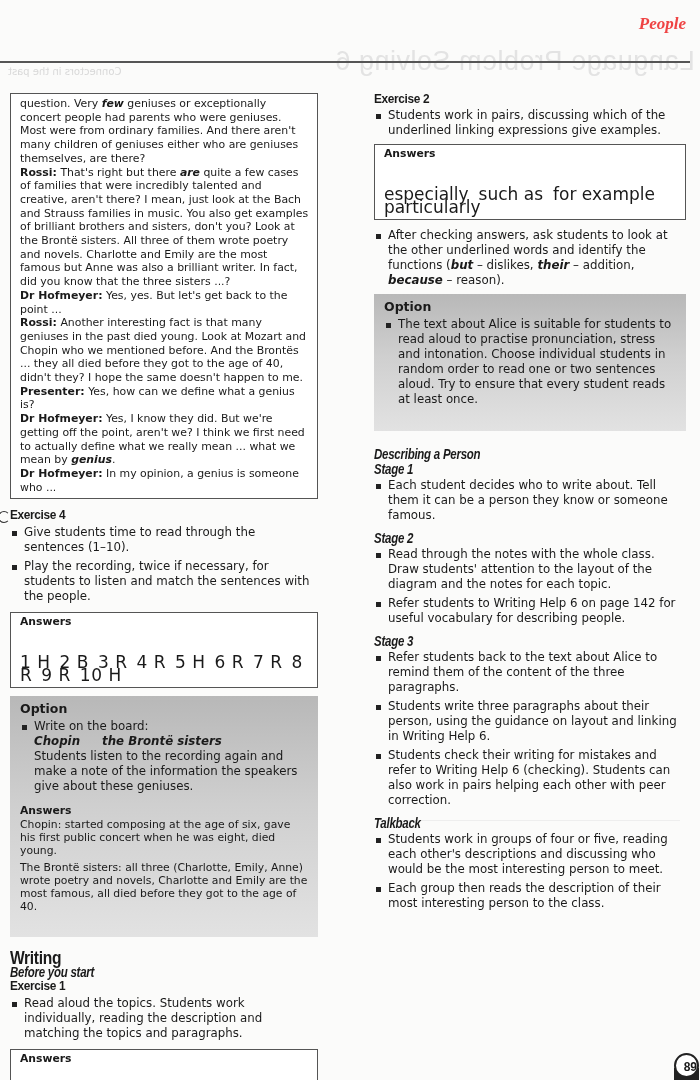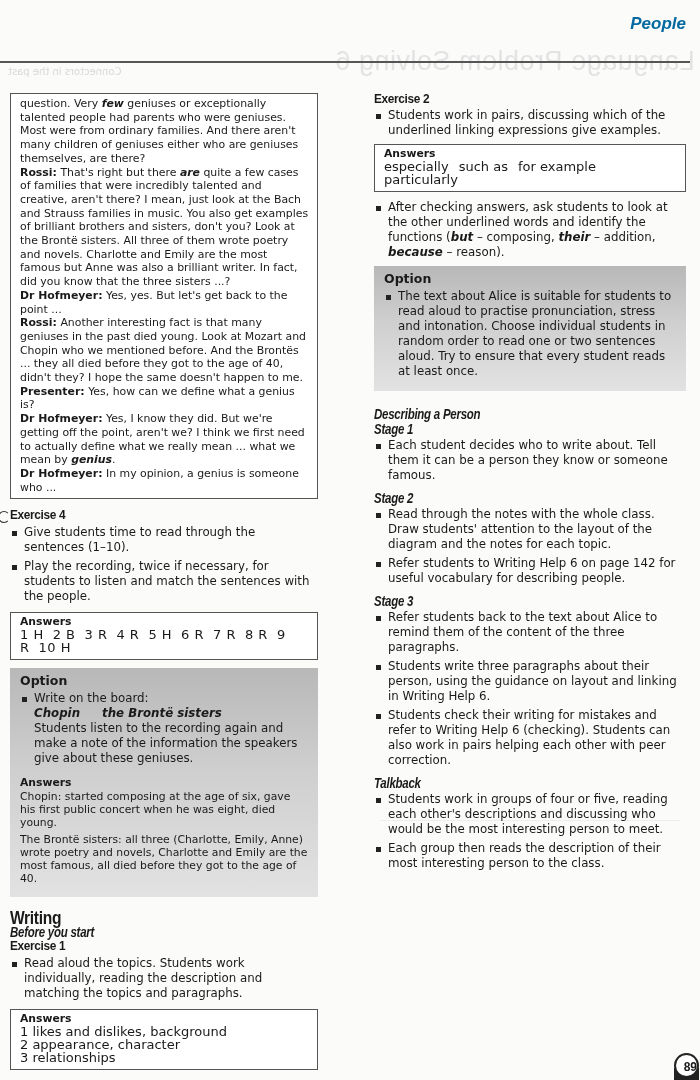--- a/index.html
+++ b/index.html
@@ -2,41 +2,41 @@
 <html><head>
 <meta charset="utf-8">
 <style>
   html,body{margin:0;padding:0;}
   body{width:700px;height:1080px;background:#fbfbfa;position:relative;overflow:hidden;
        font-family:"DejaVu Sans",sans-serif;color:#1a1a1a;}
   .ghost-title{position:absolute;left:335px;top:46px;font-family:"Liberation Sans",sans-serif;
        font-size:27px;color:#e3e3e3;transform:scaleX(-1);white-space:nowrap;letter-spacing:0.5px;}
   .ghost-small{position:absolute;left:8px;top:66px;font-size:10px;color:#d8d8d8;transform:scaleX(-1);white-space:nowrap;}
   .rule{position:absolute;left:0;top:61px;width:690px;height:2px;background:#555;}
-  .header-people{position:absolute;right:14px;top:14px;font-family:Liberation Sans, sans-serif;
-       font-style:italic;font-weight:bold;font-size:17px;color:#0369a1;}
+  .header-people{position:absolute;right:14px;top:14px;font-family:Liberation Serif, serif;
+       font-style:italic;font-weight:bold;font-size:17px;color:#ef4444;}
   .col{position:absolute;font-size:11.2px;line-height:14.2px;}
   .left{left:10px;width:308px;}
   .right{left:374px;width:312px;}
   .box{border:1.5px solid #555;background:#fff;padding:4px 8px 4px 9px;}
   .b{font-weight:bold;}
   .i{font-style:italic;font-weight:bold;}
   h3{margin:0;font-family:"Liberation Sans",sans-serif;font-weight:bold;font-size:13.5px;
      letter-spacing:-0.4px;transform:scaleX(0.88);transform-origin:left;}
   h4{margin:0;font-family:"Liberation Sans",sans-serif;font-weight:bold;font-style:italic;font-size:14px;
      transform:scaleX(0.82);transform-origin:left;letter-spacing:-0.3px;}
   h2{margin:0;font-family:"Liberation Sans",sans-serif;font-weight:bold;font-size:19px;
      transform:scaleX(0.82);transform-origin:left;letter-spacing:-0.4px;}
   ul{list-style:none;margin:2px 0 0 0;padding:0;}
   li{position:relative;padding-left:14px;margin-bottom:4px;font-size:11.8px;line-height:15px;}
   li::before{content:"";position:absolute;left:2px;top:6px;width:5px;height:5px;background:#222;}
   .ans{border:1.5px solid #555;background:#fff;padding:3px 9px 5px 9px;margin:8px 0 8px 0;}
   .ans .lbl{font-weight:bold;font-size:10.8px;line-height:12px;}
-  .ans .txt{font-size:13px;line-height:13px;}
-  .opt{background:linear-gradient(180deg,#b8b8b8 0%,#cfcfcf 45%,#e2e2e2 100%);padding:6px 9px 8px 10px;margin:8px 0;}
+  .ans .txt{font-size:17px;line-height:13px;margin-top:28px;}
+  .opt{background:linear-gradient(180deg,#b8b8b8 0%,#cfcfcf 45%,#e2e2e2 100%);padding:6px 9px 20px 10px;margin:8px 0;}
   .opt .olbl{font-weight:bold;font-size:12.5px;margin-bottom:3px;}
   .opt .ans-plain .lbl{font-weight:bold;font-size:10.8px;margin-top:10px;}
   .opt .ans-plain .txt{font-size:10.8px;line-height:13px;margin-bottom:4px;}
   .answer-row span{margin-right:9px;letter-spacing:0.5px;}
   .cd-icon{position:absolute;left:-7px;width:10px;height:10px;border:1.6px solid #333;border-radius:50%;
        border-right-color:transparent;}
   .page-num{position:absolute;left:674px;top:1053px;width:25px;height:25px;border-radius:50%;
        background:#fff;border:2px solid #222;font-weight:bold;font-size:12px;text-align:right;line-height:24px;
        font-family:"Liberation Sans",sans-serif;box-sizing:border-box;}
   .page-num-shadow{position:absolute;left:674px;top:1068px;width:25px;height:12px;background:#222;}
@@ -50,21 +50,21 @@
 <div class="rule"></div>
 <div class="header-people">People</div>
 
 <div class="faint" style="left:380px;top:780px;width:300px;height:220px;">
   <div style="border-top:1px solid #eee;margin:40px 0 10px 0;"></div>
 </div>
 
 <div class="col left" style="top:93px;">
   <div class="box" style="font-size:10.9px;line-height:13.7px;padding-top:3px;padding-bottom:4px;">
     <div>
-      <span>question. Very </span><span class="i">few</span><span> geniuses or exceptionally talented people had parents who were geniuses. Most were from ordinary families. And there aren't many children of geniuses either who are geniuses themselves, are there?</span>
+      <span>question. Very </span><span class="i">few</span><span> geniuses or exceptionally concert people had parents who were geniuses. Most were from ordinary families. And there aren't many children of geniuses either who are geniuses themselves, are there?</span>
     </div>
     <div>
       <span class="b">Rossi:</span><span> That's right but there </span><span class="i">are</span><span> quite a few cases of families that were incredibly talented and creative, aren't there? I mean, just look at the Bach and Strauss families in music. You also get examples of brilliant brothers and sisters, don't you? Look at the Brontë sisters. All three of them wrote poetry and novels. Charlotte and Emily are the most famous but Anne was also a brilliant writer. In fact, did you know that the three sisters ...?</span>
     </div>
     <div>
       <span class="b">Dr Hofmeyer:</span><span> Yes, yes. But let's get back to the point ...</span>
     </div>
     <div>
       <span class="b">Rossi:</span><span> Another interesting fact is that many geniuses in the past died young. Look at Mozart and Chopin who we mentioned before. And the Brontës ... they all died before they got to the age of 40, didn't they? I hope the same doesn't happen to me.</span>
     </div>
@@ -134,21 +134,21 @@
     <ul>
       <li>Students work in pairs, discussing which of the underlined linking expressions give examples.</li>
     </ul>
     <div class="ans" style="margin:6px 0 8px 0;">
       <div class="lbl">Answers</div>
       <div class="txt">
         <span>especially</span><span style="display:inline-block;width:10px;"></span><span>such as</span><span style="display:inline-block;width:10px;"></span><span>for example</span><span style="display:inline-block;width:10px;"></span><span>particularly</span>
       </div>
     </div>
     <ul>
-      <li><span>After checking answers, ask students to look at the other underlined words and identify the functions (</span><span class="i">but</span><span> – composing, </span><span class="i">their</span><span> – addition, </span><span class="i">because</span><span> – reason).</span></li>
+      <li><span>After checking answers, ask students to look at the other underlined words and identify the functions (</span><span class="i">but</span><span> – dislikes, </span><span class="i">their</span><span> – addition, </span><span class="i">because</span><span> – reason).</span></li>
     </ul>
   </div>
 
   <div class="opt" style="margin-top:6px;">
     <div class="olbl">Option</div>
     <ul>
       <li>The text about Alice is suitable for students to read aloud to practise pronunciation, stress and intonation. Choose individual students in random order to read one or two sentences aloud. Try to ensure that every student reads at least once.</li>
     </ul>
   </div>
 

